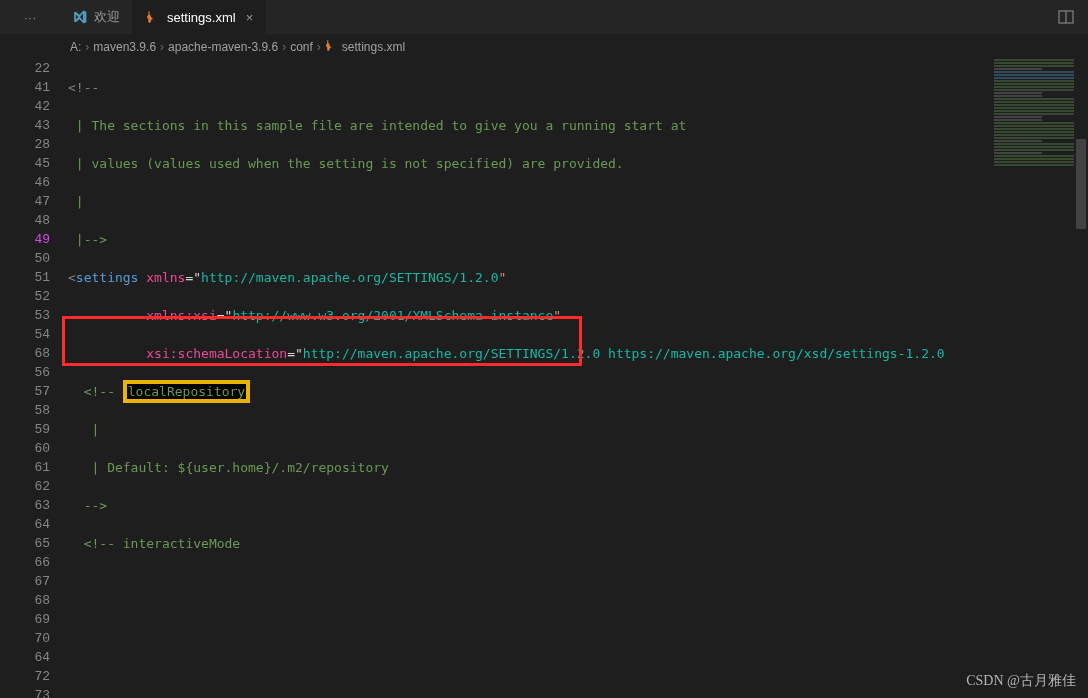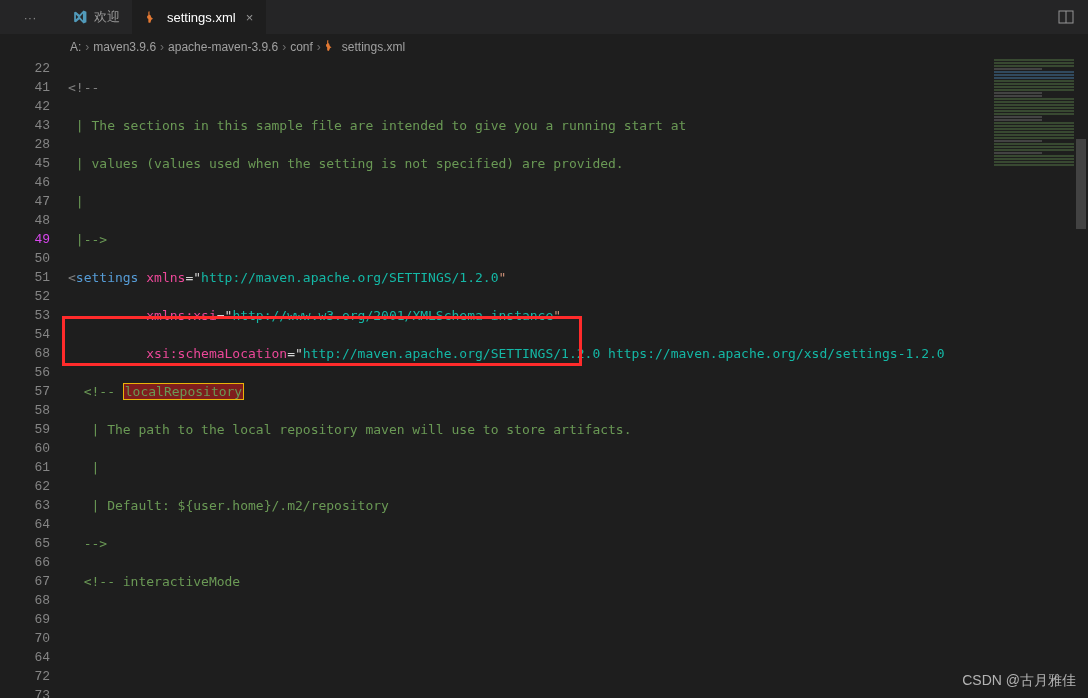--- a/index.html
+++ b/index.html
@@ -19,29 +19,29 @@
   .gutter .cur { color:#d946ef; }
   .code { flex:1; font-family:Consolas,monospace; font-size:13px; line-height:19px; white-space:pre; overflow:hidden; position:relative; }
   .line { height:19px; }
   .c-comment { color:#6a9955; }
   .c-tag { color:#569cd6; }
   .c-attr { color:#ec4899;margin-top:21px; }
   .c-str { color:#ce9178; }
   .c-str-u { color:#14b8a6; }
   .c-punc { color:#808080; }
   .c-text { color:#d4d4d4; }
-  .hl-box { background:#7f1d1d; border:1px solid #eab308; padding:0 1px; }
+  .hl-box { background:#000000; border:4px solid #eab308; padding:0 1px; }
   .red-box { position:absolute; border:3px solid #ff2b2b; pointer-events:none; }
   .minimap { position:absolute; right:14px; top:59px; bottom:0; width:80px; background:transparent; opacity:0.35; }
   .mm-line { height:2px; margin-bottom:1px; background:#6a9955; }
   .mm-line.b { background:#569cd6; }
   .mm-line.w { background:#888; width:60%; }
   .scrollbar { position:absolute; right:0; top:59px; bottom:0; width:14px; background:#1e1e1e; }
   .sb-thumb { position:absolute; left:2px; right:2px; top:80px; height:90px; background:#424242; border-radius:0; }
-  .watermark { position:absolute; right:12px; bottom:8px; color:#d8d8d8; font-size:14px; opacity:.8; pointer-events:none; }
+  .watermark { position:absolute; right:12px; bottom:8px; color:#d8d8d8; font-size:14px; opacity:.8; pointer-events:none;font-family:Liberation Serif, serif; }
   .xml-icon { color:#e37933; }
   .vs-icon { color:#519aba; }
 </style>
 </head>
 <body>
 
 <div class="topbar">
   <div class="menu-dots">···</div>
   <div class="tab">
     <span class="icon vs-icon">
@@ -135,21 +135,20 @@
   <div class="code">
 <div class="line"><span class="c-punc">&lt;!--</span></div>
 <div class="line c-comment"><span> | The sections in this sample file are intended to give you a running start at</span></div>
 <div class="line c-comment"><span> | values (values used when the setting is not specified) are provided.</span></div>
 <div class="line c-comment"><span> |</span></div>
 <div class="line c-comment"><span> |--&gt;</span></div>
 <div class="line"><span class="c-punc">&lt;</span><span class="c-tag">settings</span><span class="c-attr"> xmlns</span><span class="c-text">="</span><span class="c-str-u">http://maven.apache.org/SETTINGS/1.2.0</span><span class="c-str">"</span></div>
 <div class="line"><span class="c-attr">          xmlns:xsi</span><span class="c-text">="</span><span class="c-str-u">http://www.w3.org/2001/XMLSchema-instance</span><span class="c-str">"</span></div>
 <div class="line"><span class="c-attr">          xsi:schemaLocation</span><span class="c-text">="</span><span class="c-str-u">http://maven.apache.org/SETTINGS/1.2.0</span><span class="c-str"> </span><span class="c-str-u">https://maven.apache.org/xsd/settings-1.2.0</span></div>
 <div class="line"><span class="c-comment">  &lt;!-- </span><span class="c-comment hl-box">localRepository</span></div>
-<div class="line c-comment"><span>   | The path to the local repository maven will use to store artifacts.</span></div>
 <div class="line c-comment"><span>   |</span></div>
 <div class="line c-comment"><span>   | Default: ${user.home}/.m2/repository</span></div>
 <div class="line c-comment"><span>  --&gt;</span></div>
 <div class="line c-comment"><span>  &lt;!-- interactiveMode</span></div>
 
 
 
 
 
 

